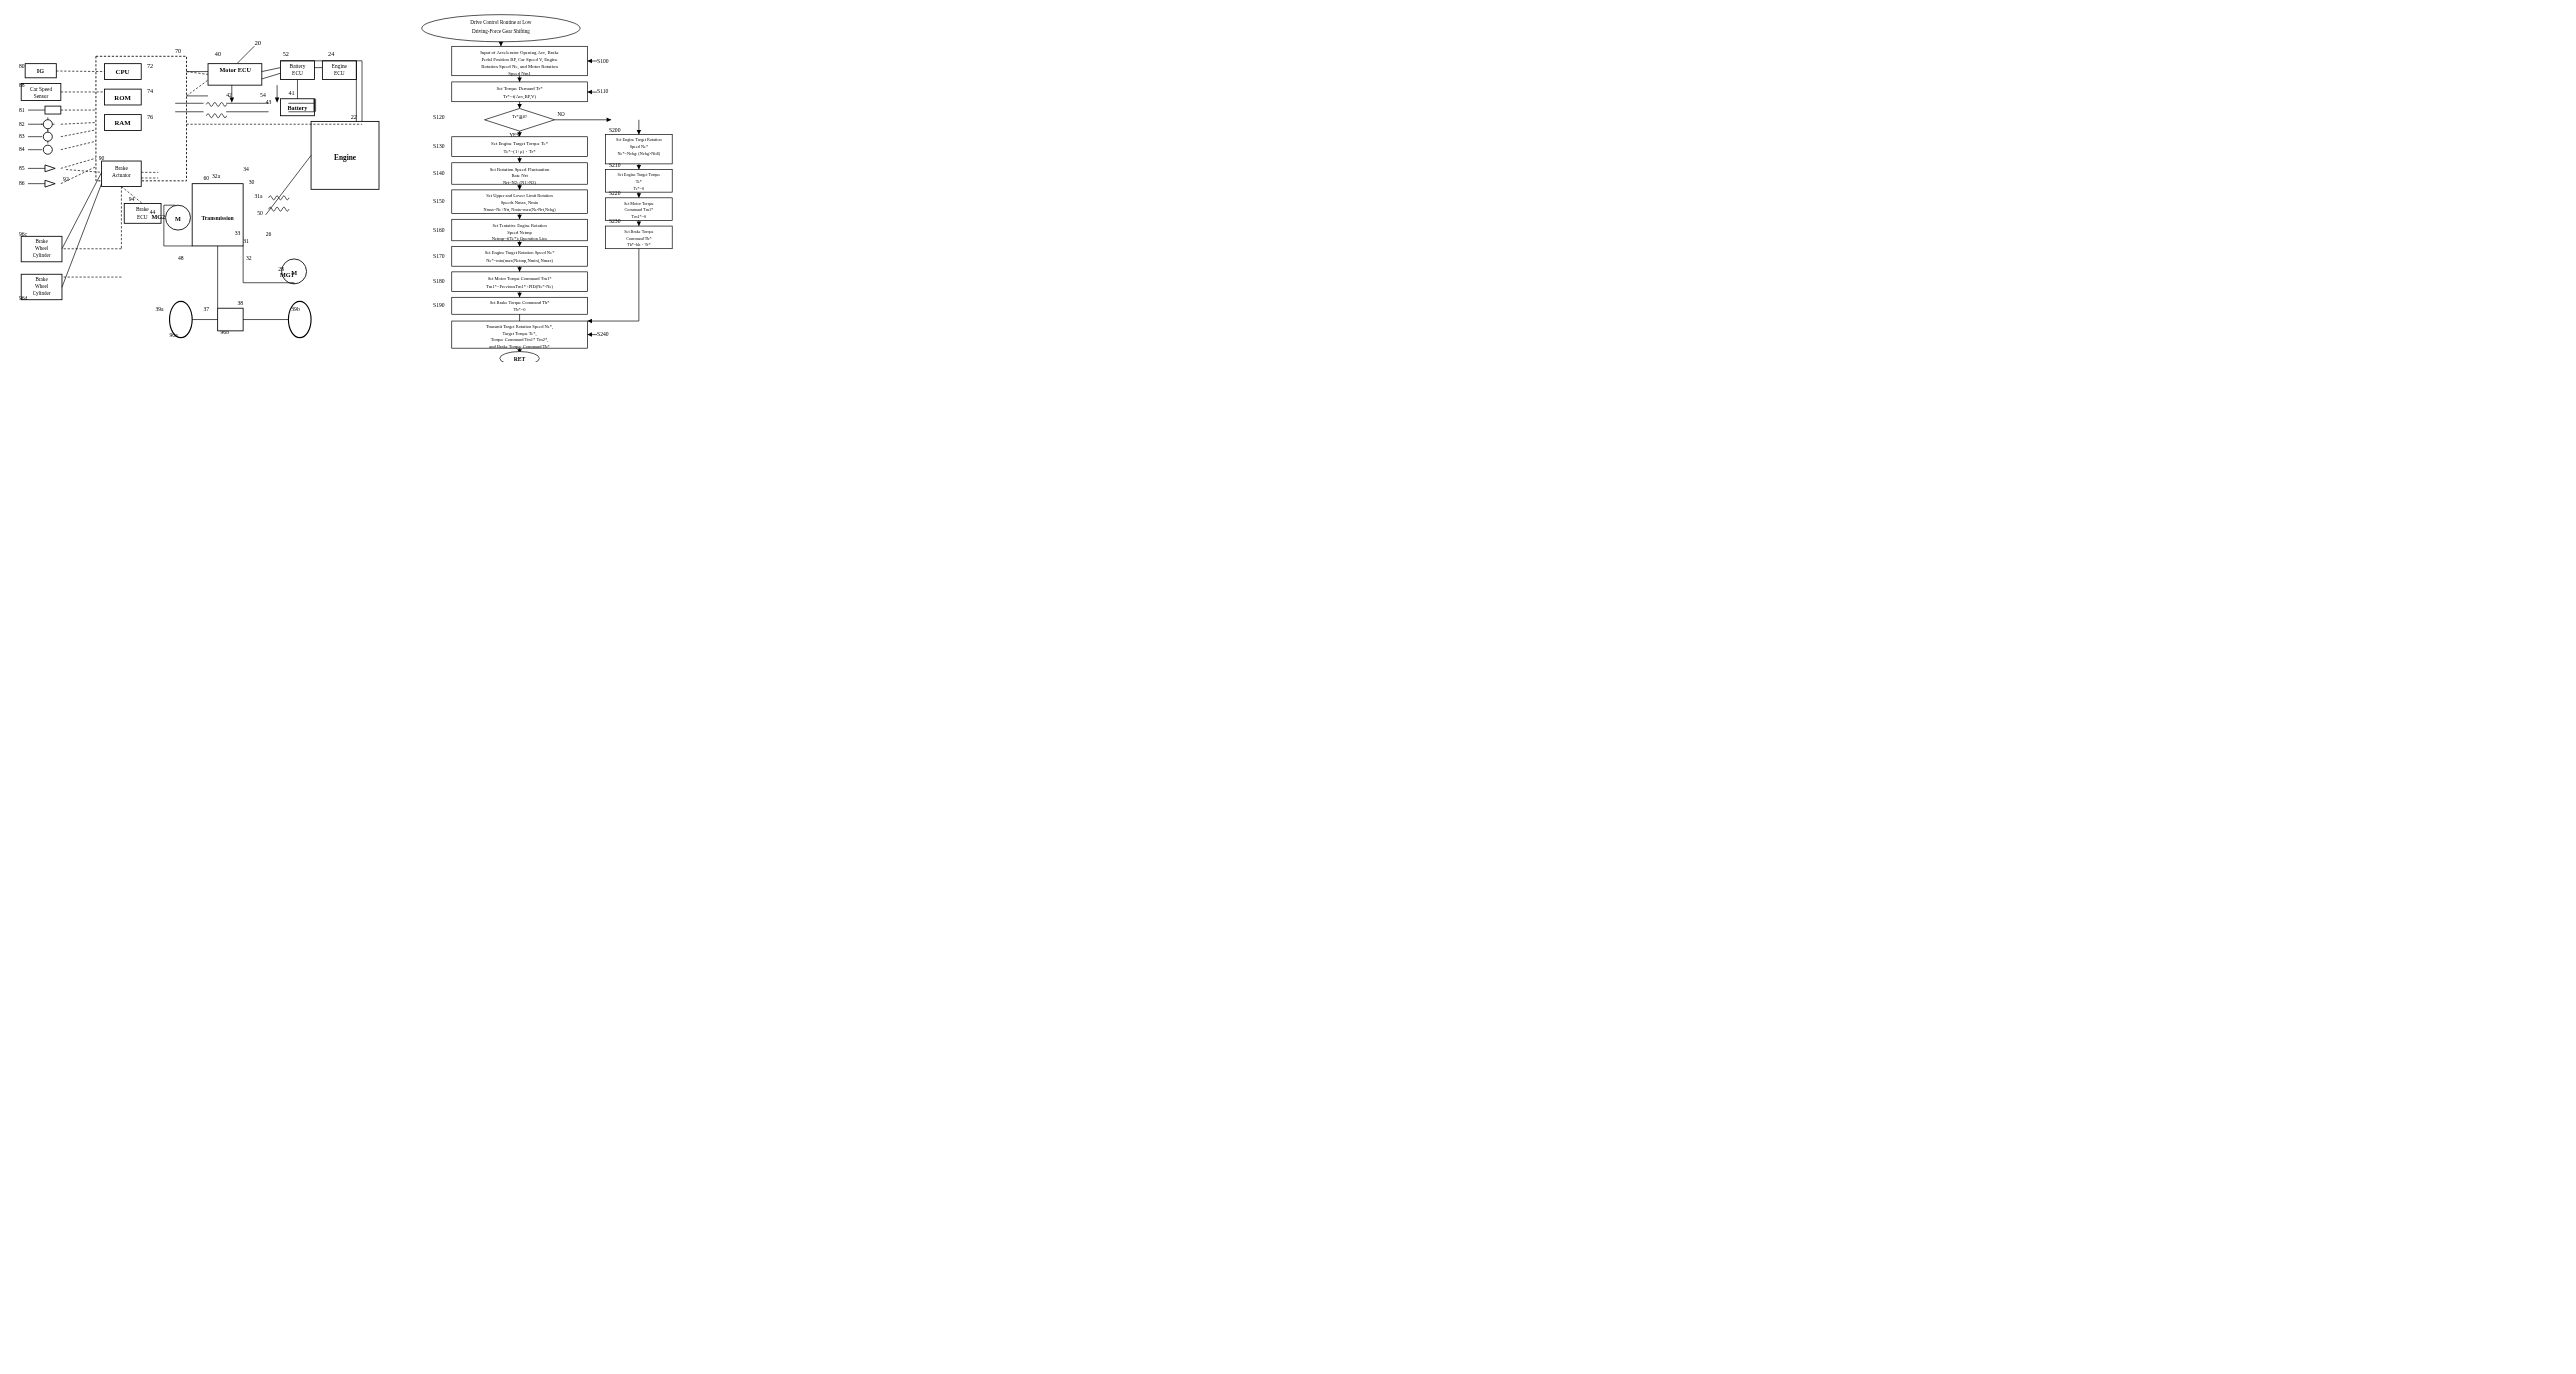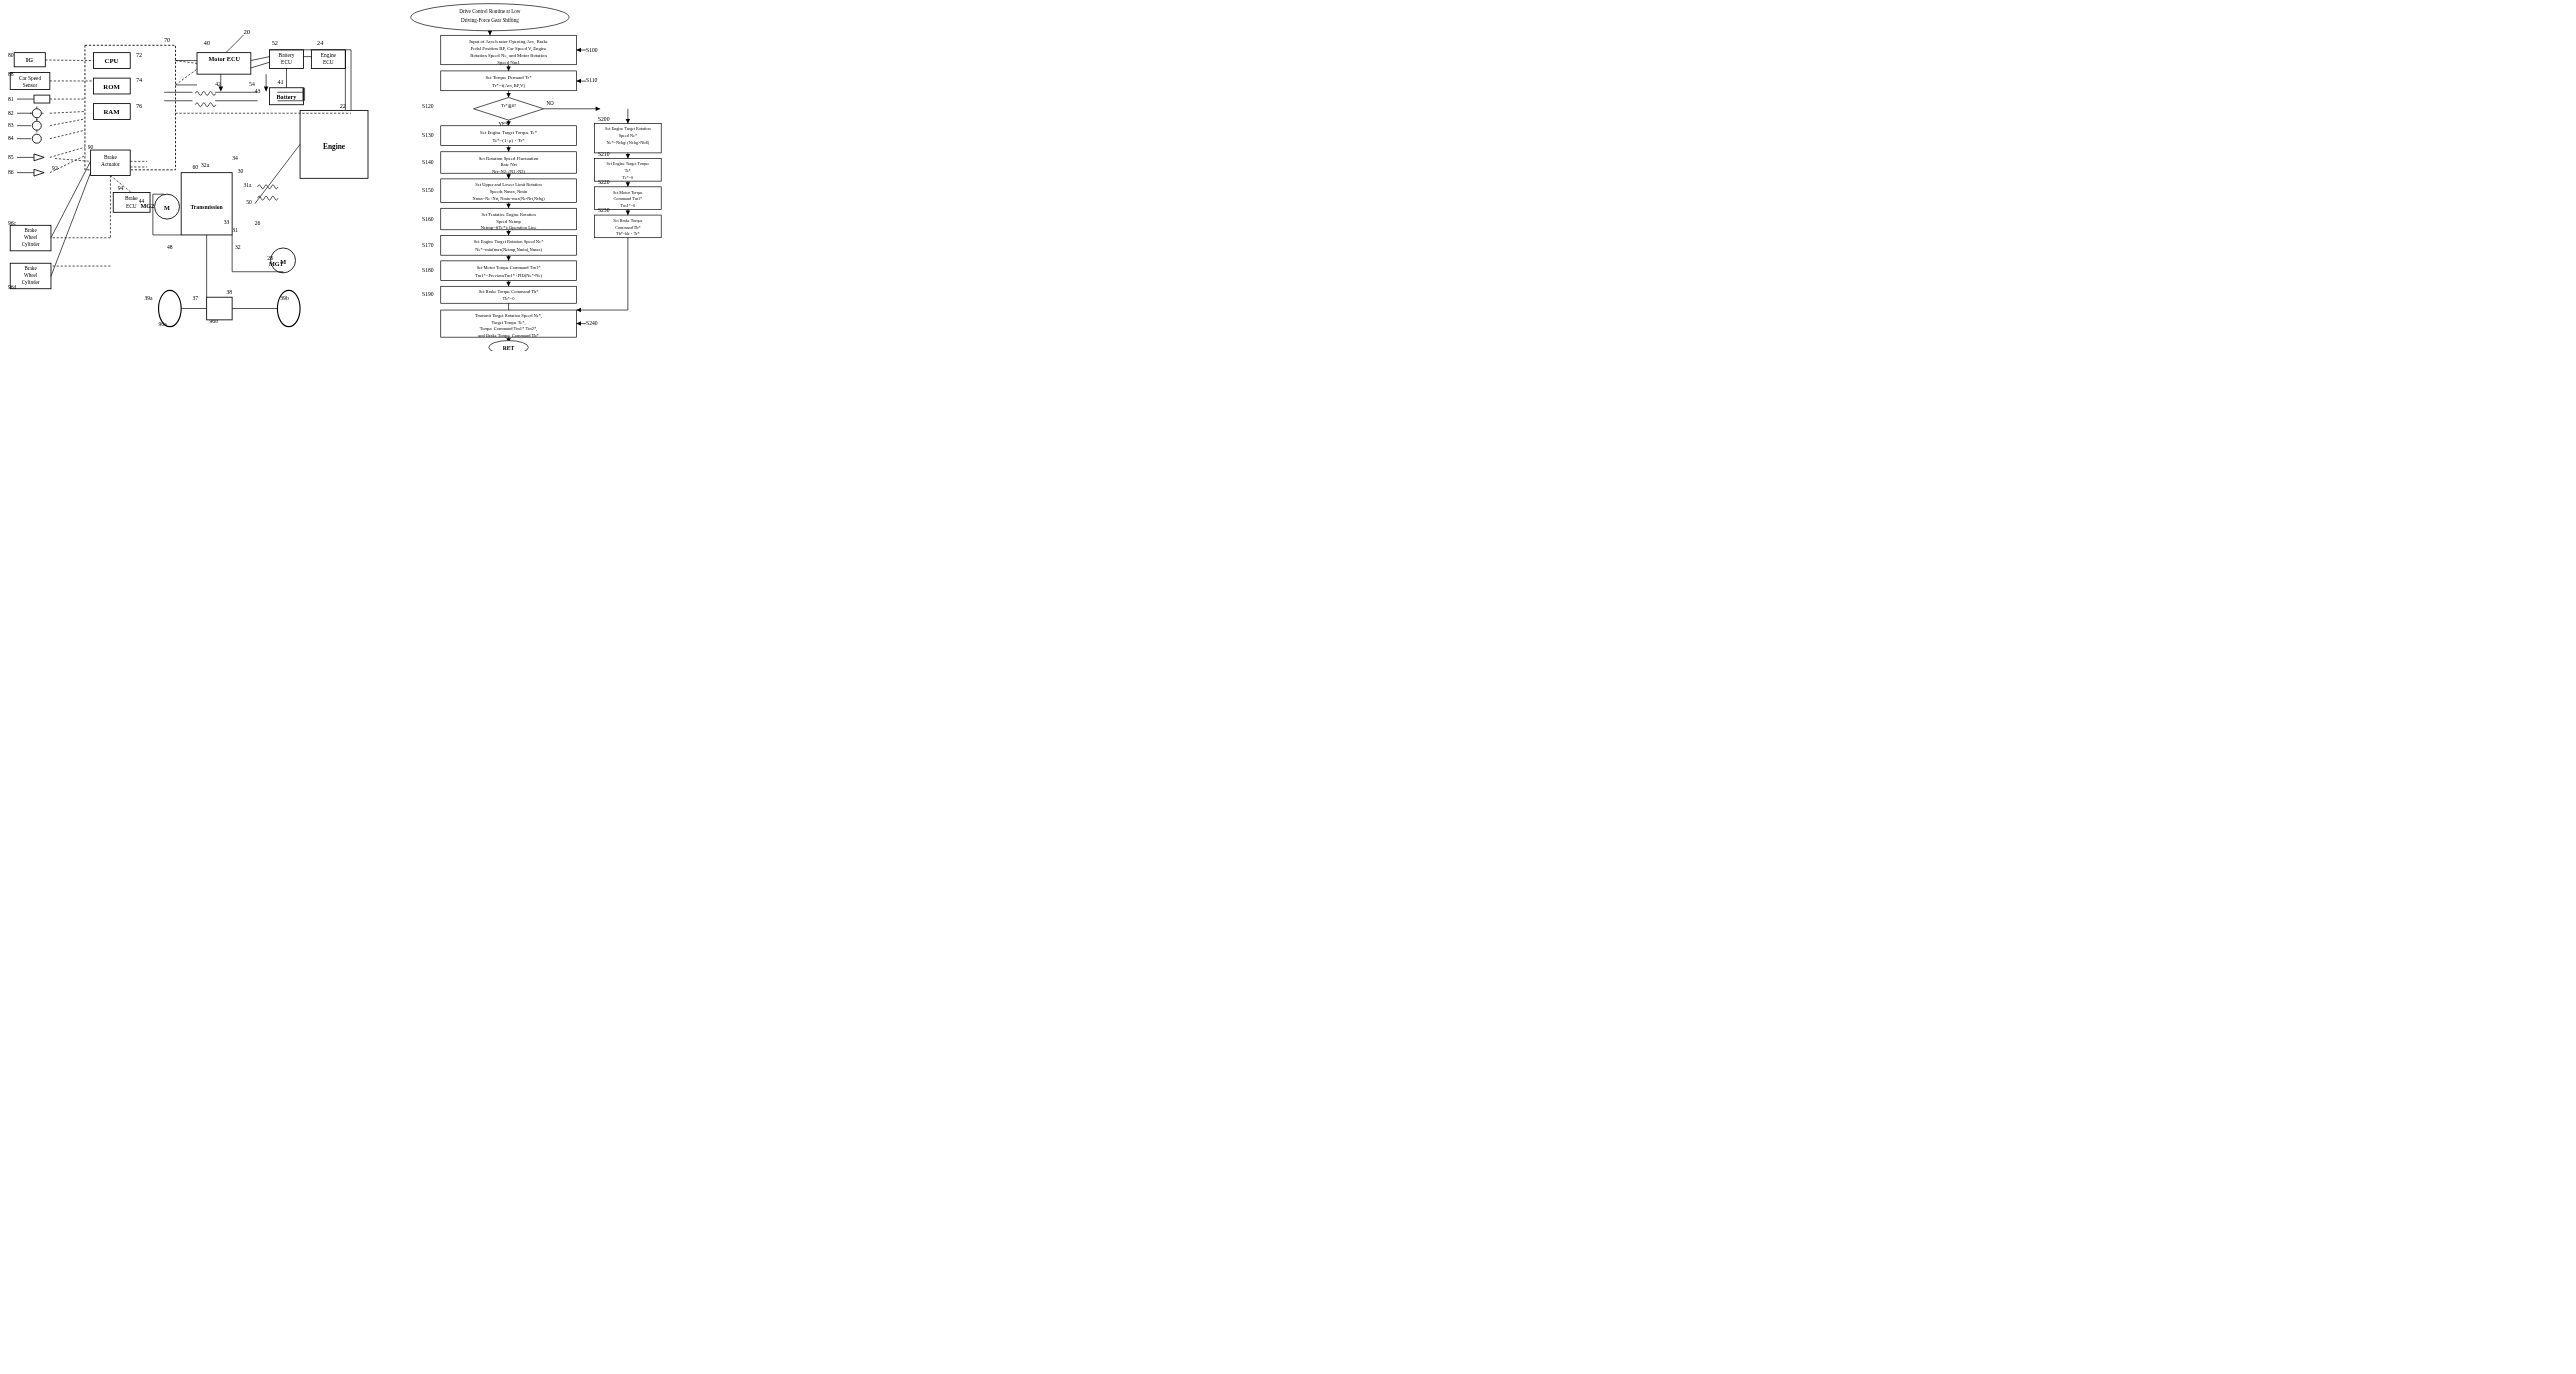--- a/index.html
+++ b/index.html
@@ -8,21 +8,21 @@
       font-family: 'Times New Roman', Times, serif;
       font-size: 6.2px;
       width: 679px;
       min-height: 362px;
       overflow: auto;
     }
     .diagram-container {
       display: flex;
       flex-direction: row;
       width: 679px;
-      padding: 0;
+      padding: 11px;
       gap: 5.7px;
     }
     .left-diagram {
       position: relative;
       width: 385px;
       height: 351px;
       flex-shrink: 0;
     }
     .right-flowchart {
       position: relative;

